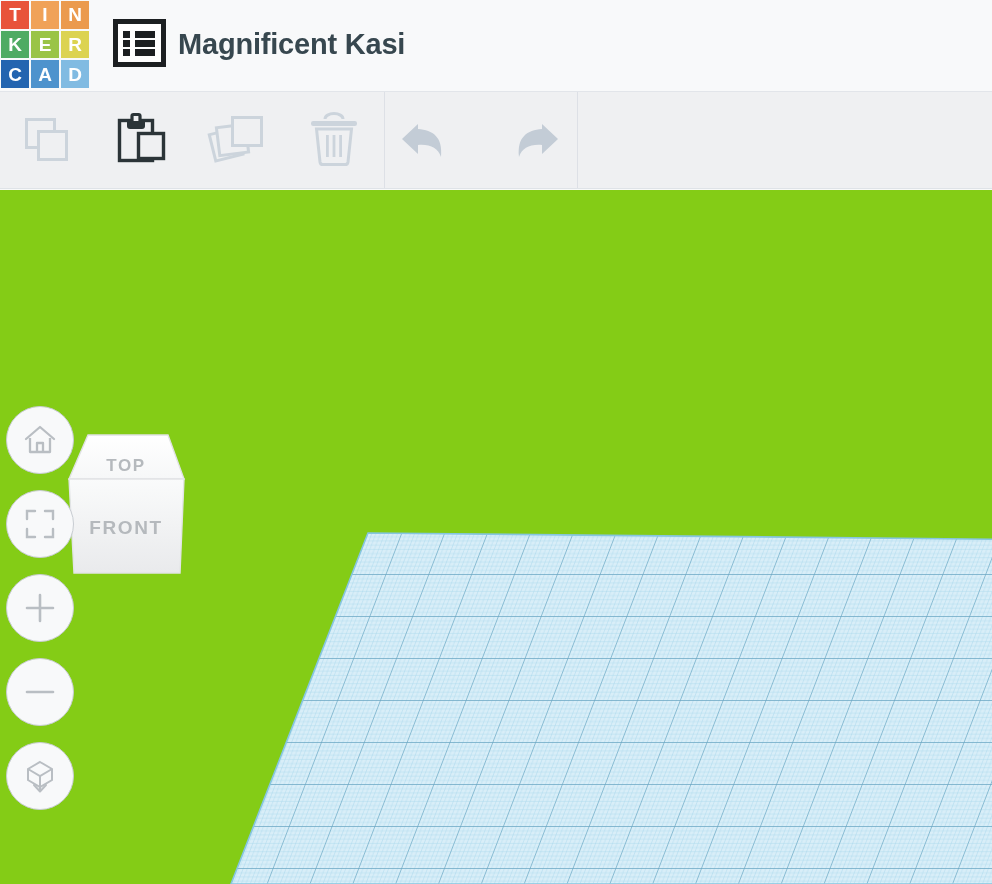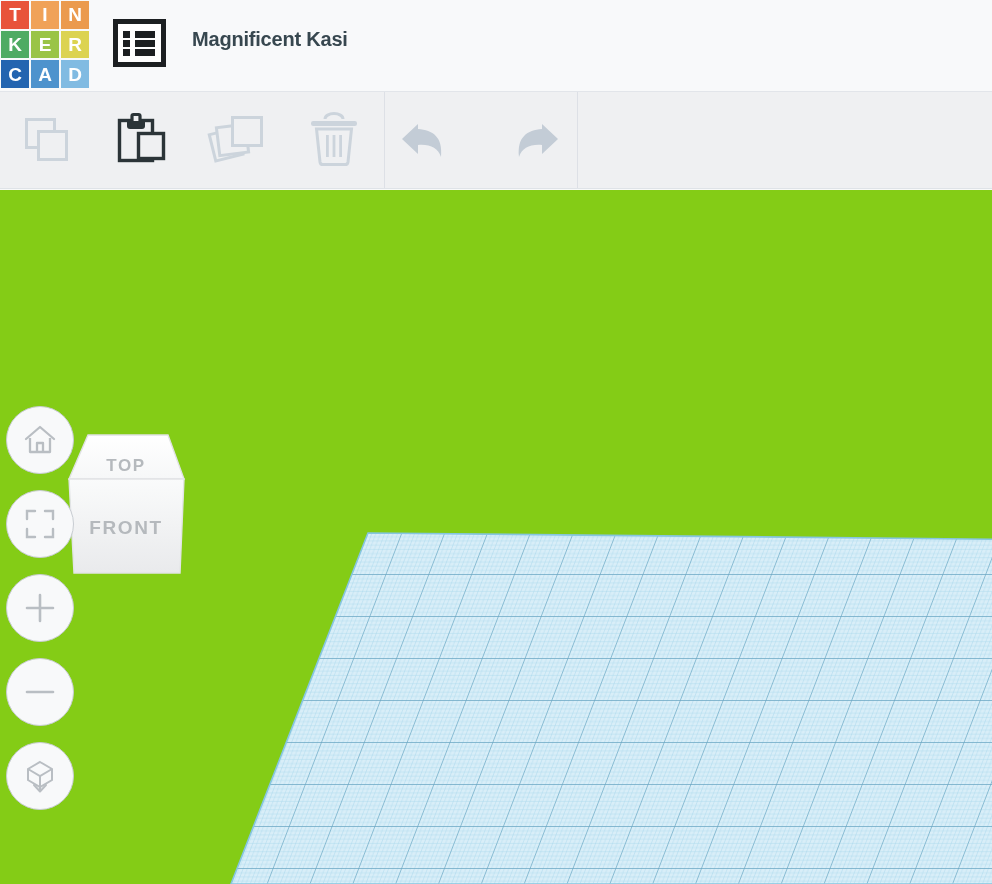--- a/index.html
+++ b/index.html
@@ -53,23 +53,23 @@
     position: absolute;
     left: 113px;
     top: 17px;
     width: 53px;
     height: 56px;
     cursor: pointer;
   }
 
   #project-title {
     position: absolute;
-    left: 192px;
+    left: 178px;
     top: 28px;
-    font-size: 20px;
+    font-size: 29px;
     font-weight: bold;
     color: #37474f;
     letter-spacing: -0.2px;
     white-space: nowrap;
   }
 
   
   #edit-toolbar {
     position: absolute;
     left: 0;

